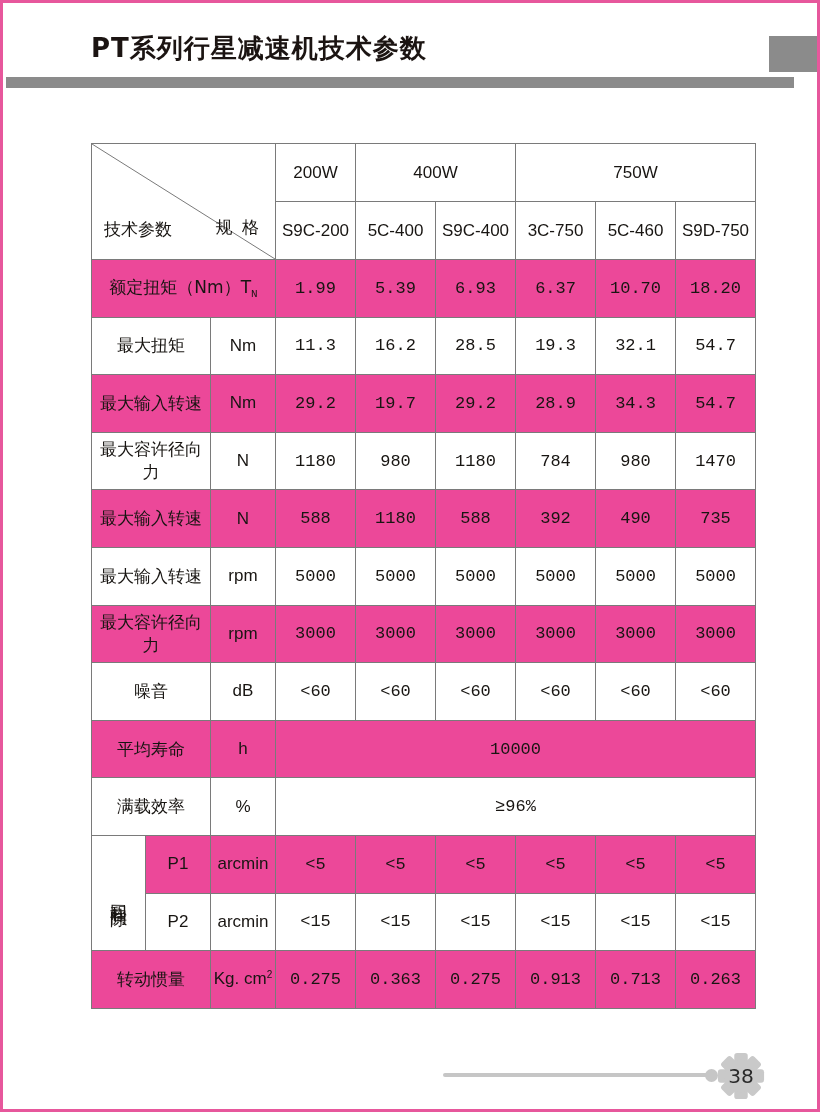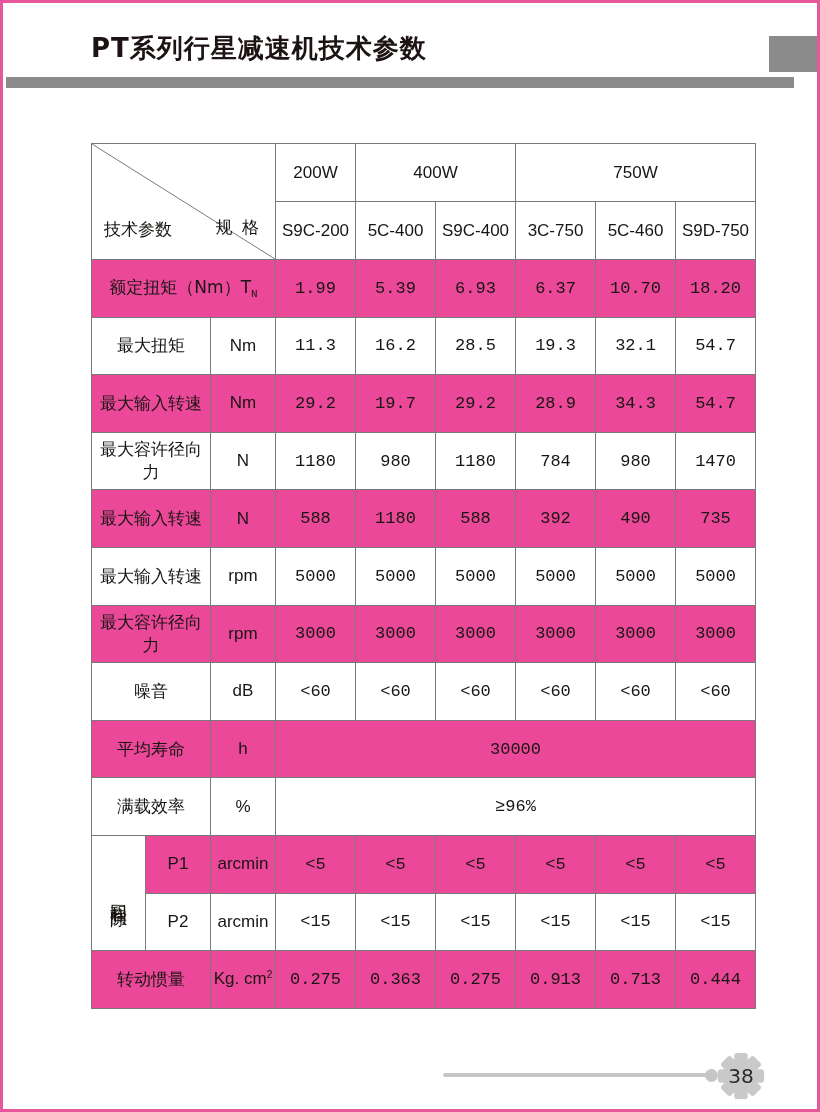--- a/index.html
+++ b/index.html
@@ -206,21 +206,21 @@
         <td class="value">&lt;60</td>
         <td class="value">&lt;60</td>
         <td class="value">&lt;60</td>
         <td class="value">&lt;60</td>
         <td class="value">&lt;60</td>
         <td class="value">&lt;60</td>
       </tr>
       <tr class="shaded">
         <td colspan="2">平均寿命</td>
         <td class="latin">h</td>
-        <td class="value" colspan="6">30000</td>
+        <td class="value" colspan="6">10000</td>
       </tr>
       <tr>
         <td colspan="2">满载效率</td>
         <td class="latin">%</td>
         <td class="value" colspan="6">≥96%</td>
       </tr>
       <tr class="shaded">
         <td class="vertical-label keep-white" rowspan="2"><span class="vtext">回程间隙</span></td>
         <td class="latin">P1</td>
         <td class="latin">arcmin</td>
@@ -242,21 +242,21 @@
         <td class="value">&lt;15</td>
       </tr>
       <tr class="shaded">
         <td colspan="2">转动惯量</td>
         <td class="latin"><span>Kg. cm</span><sup class="usup">2</sup></td>
         <td class="value">0.275</td>
         <td class="value">0.363</td>
         <td class="value">0.275</td>
         <td class="value">0.913</td>
         <td class="value">0.713</td>
-        <td class="value">0.444</td>
+        <td class="value">0.263</td>
       </tr>
     </tbody>
   </table>
 
   <div class="footer-line"></div>
   <div class="footer-dot"></div>
   <svg class="footer-gear" viewBox="-26 -26 52 52">
     <g fill="#c9c9c9">
       <rect x="-7" y="-24" width="14" height="48" rx="3"></rect>
       <rect x="-7" y="-24" width="14" height="48" rx="3" transform="rotate(45)"></rect>

